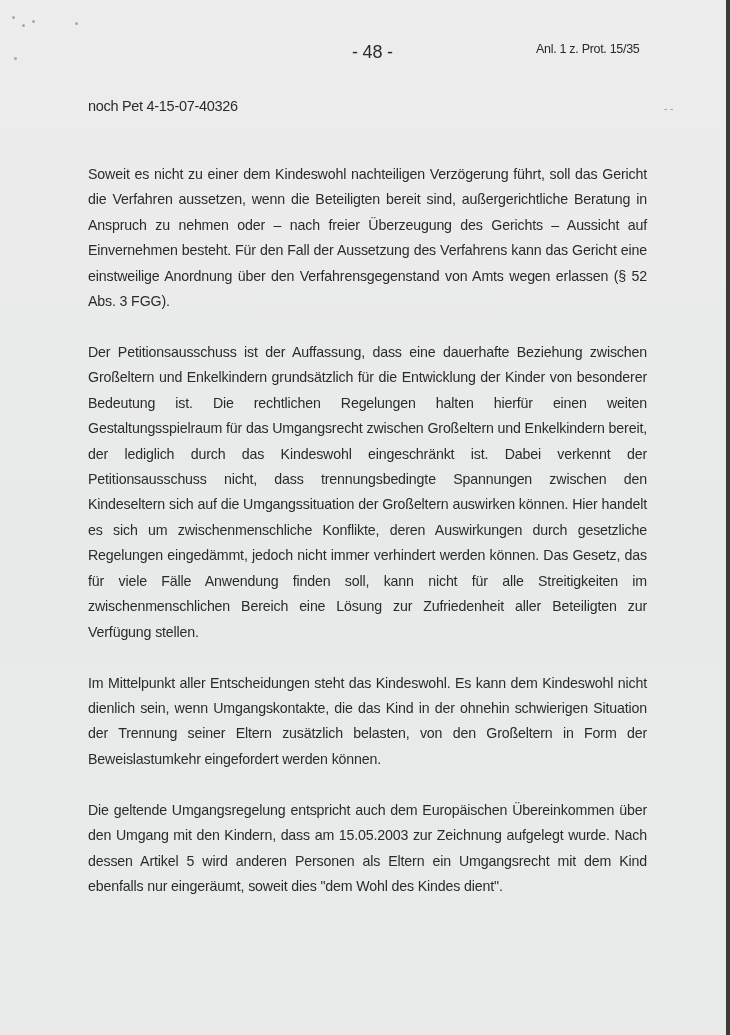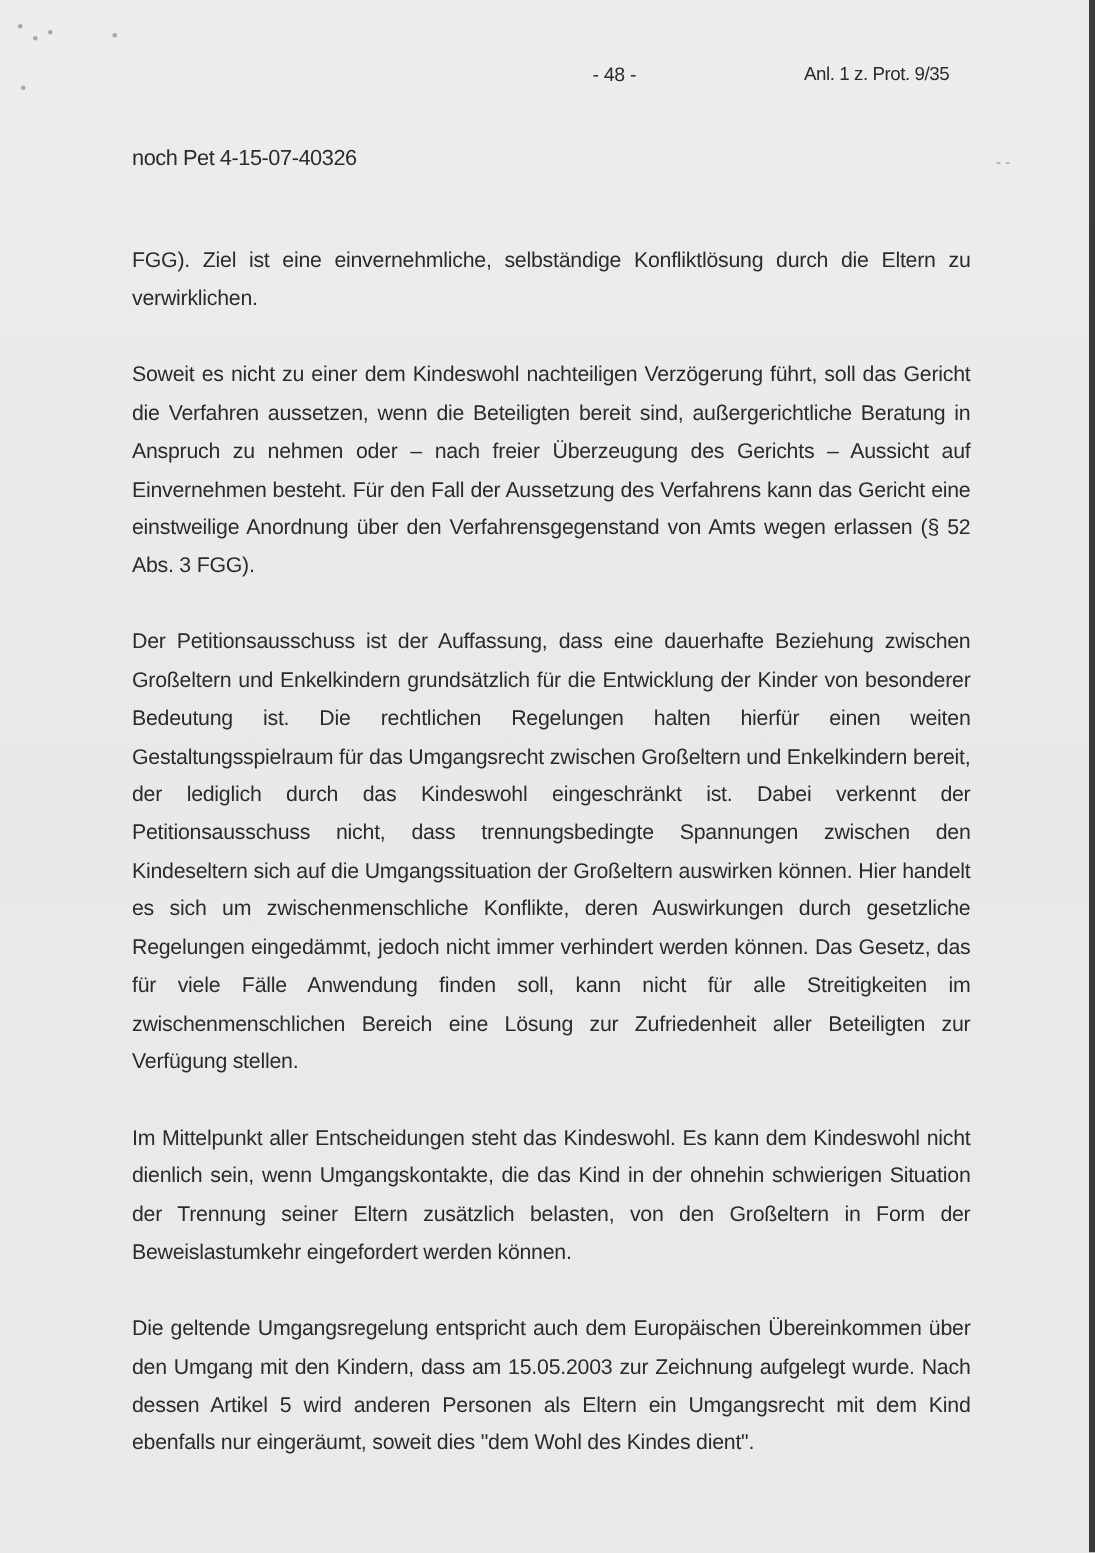--- a/index.html
+++ b/index.html
@@ -14,21 +14,21 @@
       position: absolute; left: 0; top: 0; width: 726px; height: 1035px;
       background: linear-gradient(180deg, #ecedec 0%, #e8eae9 50%, #e9ebea 100%);
     }
     .edge {
       position: absolute; right: 0; top: 0; width: 4px; height: 1035px;
       background: #3a3a3a;
     }
     .speck { position: absolute; width: 3px; height: 3px; border-radius: 50%; background: #8a8a8a; opacity: .7; }
     .header-page {
       position: absolute; left: 352px; top: 42px;
-      font-size: 13px; letter-spacing: -0.2px; margin-left: 43px;
+      font-size: 18px; letter-spacing: -0.2px;
     }
     .header-ref {
       position: absolute; left: 536px; top: 42px;
       font-size: 12.5px; letter-spacing: -0.3px;
     }
     .petref {
       position: absolute; left: 88px; top: 98px;
       font-size: 14.5px; text-underline-offset: 3px;
       letter-spacing: -0.3px;
     }
@@ -44,26 +44,25 @@
 <body>
 
 <div class="page">
   <span class="speck" style="left:12px;top:16px;"></span>
   <span class="speck" style="left:22px;top:24px;"></span>
   <span class="speck" style="left:32px;top:20px;"></span>
   <span class="speck" style="left:75px;top:22px;"></span>
   <span class="speck" style="left:14px;top:57px;"></span>
 
   <div class="header-page">- 48 -</div>
-  <div class="header-ref">Anl. 1 z. Prot. 9/35</div>
+  <div class="header-ref">Anl. 1 z. Prot. 15/35</div>
 
   <div class="petref">noch Pet 4-15-07-40326</div>
   <div class="dash-mark">- -</div>
 
   <div class="body-text">
-    <p class="para">FGG). Ziel ist eine einvernehmliche, selbständige Konfliktlösung durch die Eltern zu verwirklichen.</p>
     <p class="para">Soweit es nicht zu einer dem Kindeswohl nachteiligen Verzögerung führt, soll das Gericht die Verfahren aussetzen, wenn die Beteiligten bereit sind, außergerichtliche Beratung in Anspruch zu nehmen oder – nach freier Überzeugung des Gerichts – Aussicht auf Einvernehmen besteht. Für den Fall der Aussetzung des Verfahrens kann das Gericht eine einstweilige Anordnung über den Verfahrensgegenstand von Amts wegen erlassen (§ 52 Abs. 3 FGG).</p>
     <p class="para">Der Petitionsausschuss ist der Auffassung, dass eine dauerhafte Beziehung zwischen Großeltern und Enkelkindern grundsätzlich für die Entwicklung der Kinder von besonderer Bedeutung ist. Die rechtlichen Regelungen halten hierfür einen weiten Gestaltungsspielraum für das Umgangsrecht zwischen Großeltern und Enkelkindern bereit, der lediglich durch das Kindeswohl eingeschränkt ist. Dabei verkennt der Petitionsausschuss nicht, dass trennungsbedingte Spannungen zwischen den Kindeseltern sich auf die Umgangssituation der Großeltern auswirken können. Hier handelt es sich um zwischenmenschliche Konflikte, deren Auswirkungen durch gesetzliche Regelungen eingedämmt, jedoch nicht immer verhindert werden können. Das Gesetz, das für viele Fälle Anwendung finden soll, kann nicht für alle Streitigkeiten im zwischenmenschlichen Bereich eine Lösung zur Zufriedenheit aller Beteiligten zur Verfügung stellen.</p>
     <p class="para">Im Mittelpunkt aller Entscheidungen steht das Kindeswohl. Es kann dem Kindeswohl nicht dienlich sein, wenn Umgangskontakte, die das Kind in der ohnehin schwierigen Situation der Trennung seiner Eltern zusätzlich belasten, von den Großeltern in Form der Beweislastumkehr eingefordert werden können.</p>
     <p class="para">Die geltende Umgangsregelung entspricht auch dem Europäischen Übereinkommen über den Umgang mit den Kindern, dass am 15.05.2003 zur Zeichnung aufgelegt wurde. Nach dessen Artikel 5 wird anderen Personen als Eltern ein Umgangsrecht mit dem Kind ebenfalls nur eingeräumt, soweit dies "dem Wohl des Kindes dient".</p>
   </div>
 </div>
 <div class="edge"></div>
 
 </body></html>

